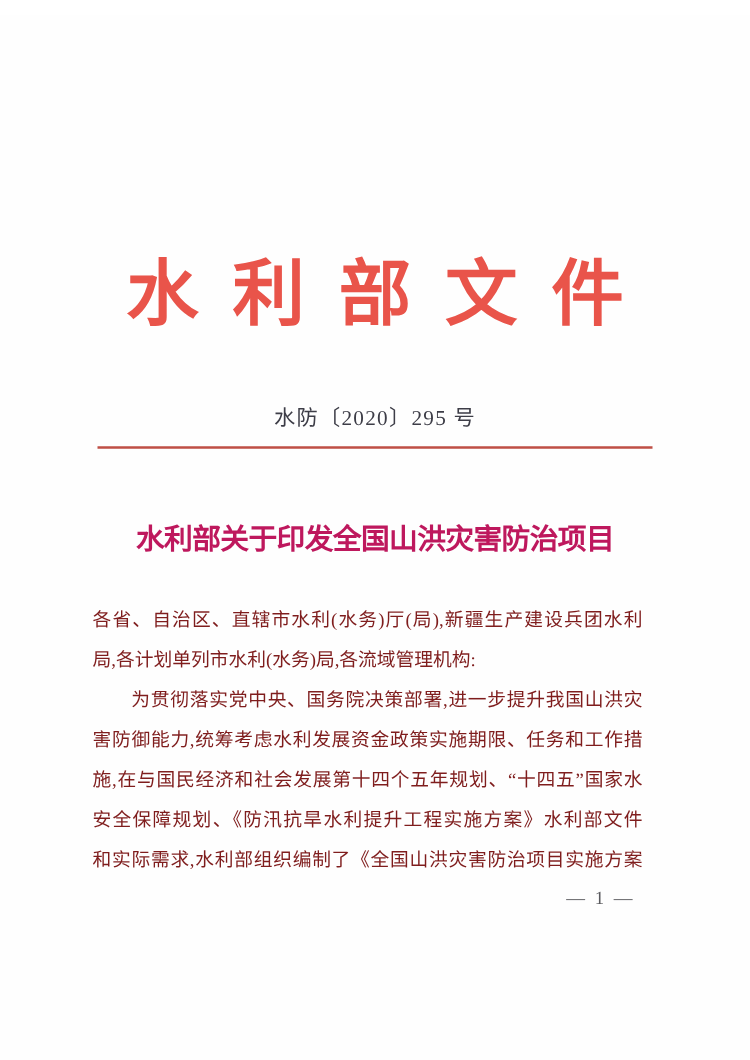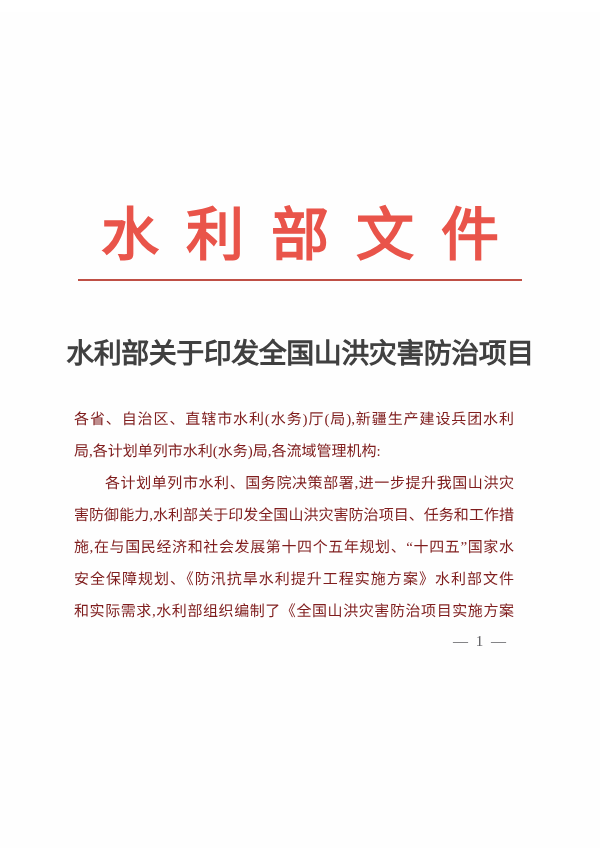--- a/index.html
+++ b/index.html
@@ -45,22 +45,22 @@
     margin: 11px auto 0 78px;
     width: 444px;
     height: 2px;
     background: var(--divider-red, #bf4f45);
   }
   
   .doc-title {
     margin-top: 54px;
     text-align: center;
     font-weight: bold;
-    color: #404040;
-    font-size: 28px;
+    color: #be185d;
+    font-size: 23px;
     letter-spacing: -0.5px;
   }
   .doc-title .title-line {
     line-height: 38px;
   }
   
   .doc-body {
     margin: 30px 86px 0 74px;
     font-size: 15px;
     color: #7f1d1d;
@@ -92,32 +92,33 @@
 </style>
 </head>
 <body>
 
 <div class="page">
 
   <div class="header-title">
     <span class="spread">水利部文件</span>
   </div>
 
+  <div class="doc-number">水防〔2020〕295 号</div>
 
   <div class="red-divider"></div>
 
   <div class="doc-title">
     <div class="title-line">水利部关于印发全国山洪灾害防治项目</div>
   </div>
 
   <div class="doc-body">
     <div class="line">各省、自治区、直辖市水利(水务)厅(局),新疆生产建设兵团水利</div>
     <div class="line no-justify">局,各计划单列市水利(水务)局,各流域管理机构:</div>
-    <div class="line indent">各计划单列市水利、国务院决策部署,进一步提升我国山洪灾</div>
-    <div class="line">害防御能力,水利部关于印发全国山洪灾害防治项目、任务和工作措</div>
+    <div class="line indent">为贯彻落实党中央、国务院决策部署,进一步提升我国山洪灾</div>
+    <div class="line">害防御能力,统筹考虑水利发展资金政策实施期限、任务和工作措</div>
     <div class="line">施,在与国民经济和社会发展第十四个五年规划、“十四五”国家水</div>
     <div class="line">安全保障规划、《防汛抗旱水利提升工程实施方案》水利部文件</div>
     <div class="line">和实际需求,水利部组织编制了《全国山洪灾害防治项目实施方案</div>
   </div>
 
   <div class="page-number">— 1 —</div>
 
 </div>
 
 </body></html>

